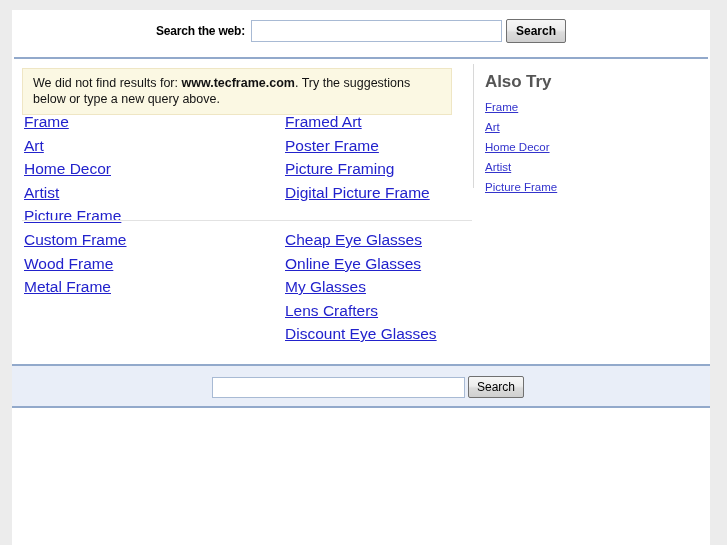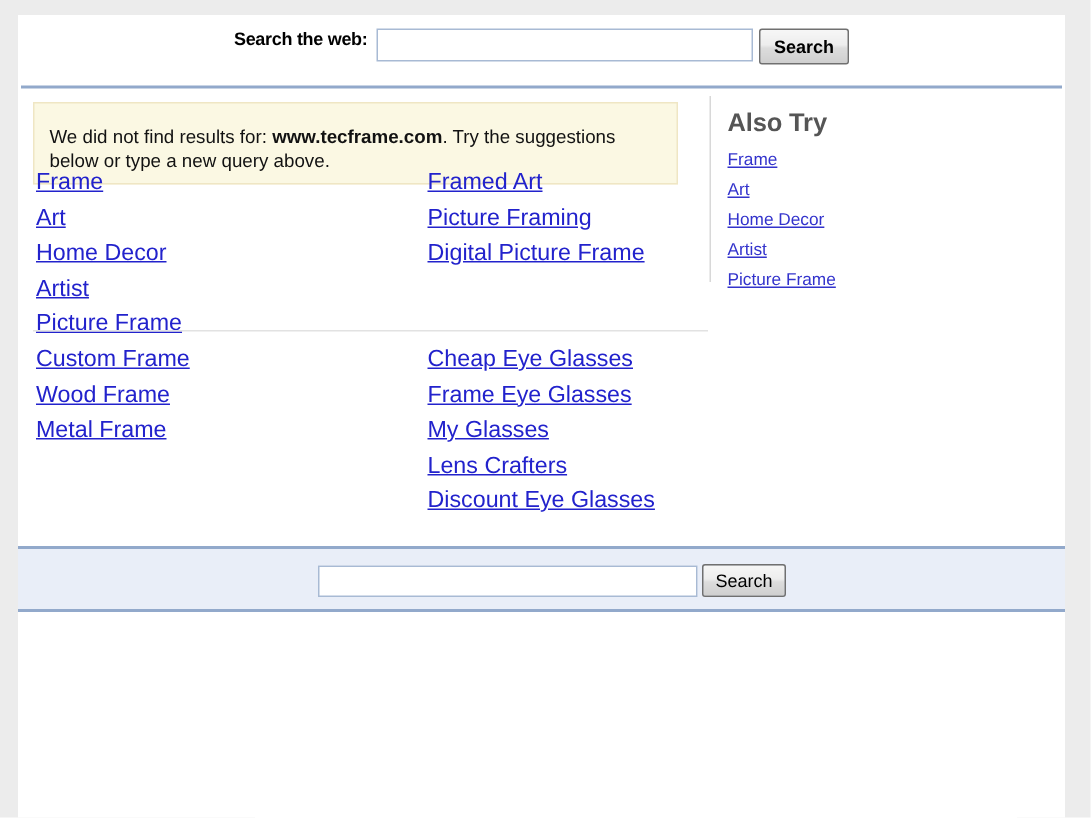--- a/index.html
+++ b/index.html
@@ -31,21 +31,21 @@
     height: 48px;
     position: relative;
     background: #ffffff;
   }
   #top-search-inner {
     position: absolute;
     left: 0;
     top: 9px;
     width: 698px;
     display: flex;
-    align-items: flex-start;
+    align-items: center;
     justify-content: center;
   }
   .search-label {
     font-size: 12px;
     font-weight: bold;
     color: #000000;
     margin-right: 6px;
     letter-spacing: -0.2px;
   }
   input.txt {
@@ -113,21 +113,21 @@
   #notice {
     position: absolute;
     left: 10px;
     top: 8px;
     width: 430px;
     background: #fbf8e3;
     border: 1px solid #efe6c4;
     font-size: 12.5px;
     color: #121212;
     line-height: 16px;
-    padding: 14px 8px 7px 10px;
+    padding: 6px 8px 7px 10px;
     box-sizing: border-box;
   }
   #notice b { font-weight: bold; }
 
   .link-group {
     position: absolute;
     left: 0;
     width: 460px;
   }
   #group-1 { top: 50px; }
@@ -243,36 +243,37 @@
       <div class="link-group" id="group-1">
         <div class="link-col col-left">
           <a class="sugg">Frame</a>
           <a class="sugg">Art</a>
           <a class="sugg">Home Decor</a>
           <a class="sugg">Artist</a>
           <a class="sugg">Picture Frame</a>
         </div>
         <div class="link-col col-right">
           <a class="sugg">Framed Art</a>
+          <a class="sugg">Poster Frame</a>
           <a class="sugg">Picture Framing</a>
           <a class="sugg">Digital Picture Frame</a>
         </div>
       </div>
 
       <div class="group-sep"></div>
 
       <div class="link-group" id="group-2">
         <div class="link-col col-left">
           <a class="sugg">Custom Frame</a>
           <a class="sugg">Wood Frame</a>
           <a class="sugg">Metal Frame</a>
         </div>
         <div class="link-col col-right">
           <a class="sugg">Cheap Eye Glasses</a>
-          <a class="sugg">Frame Eye Glasses</a>
+          <a class="sugg">Online Eye Glasses</a>
           <a class="sugg">My Glasses</a>
           <a class="sugg">Lens Crafters</a>
           <a class="sugg">Discount Eye Glasses</a>
         </div>
       </div>
 
     </div>
 
     <div id="sidebar">
       <div id="also-try-title">Also Try</div>

